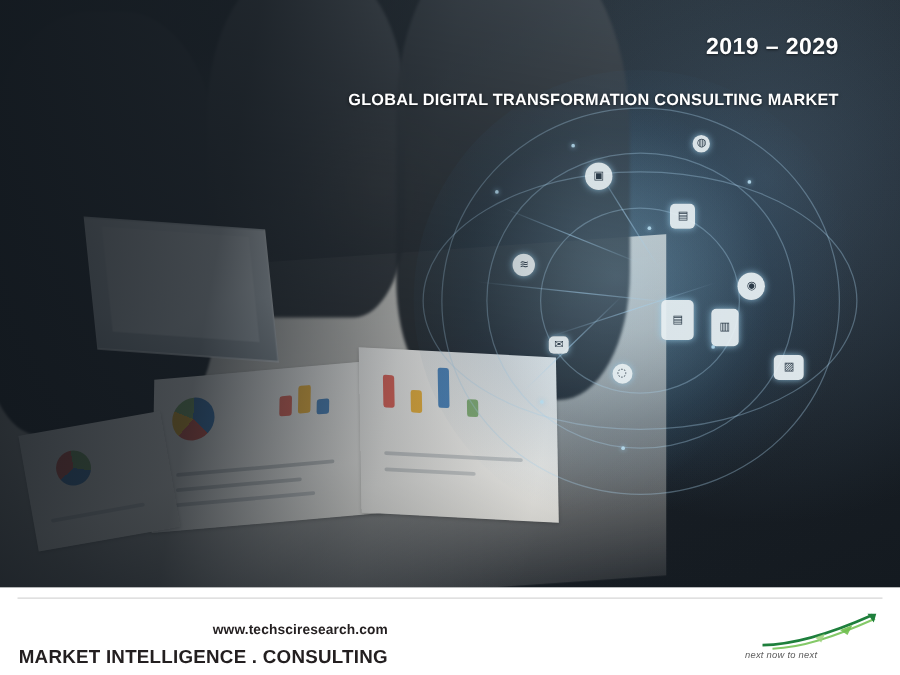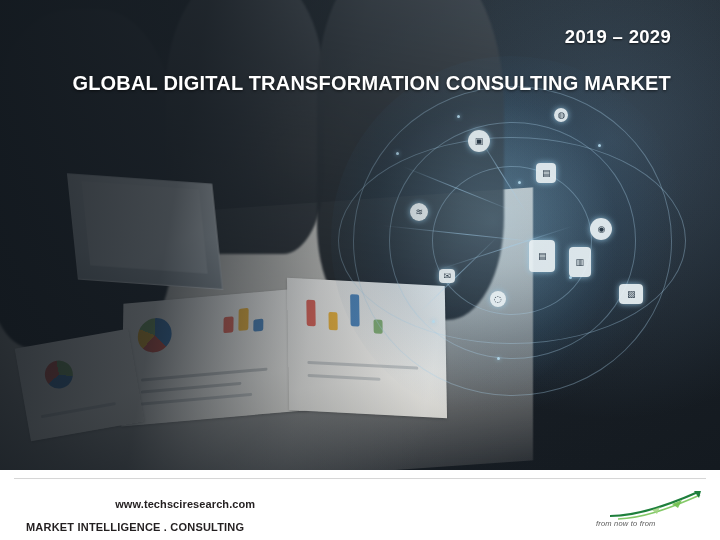--- a/index.html
+++ b/index.html
@@ -191,21 +191,21 @@
     color: #ffffff;
   }
   .t-years {
     font-size: 18.5px;
     font-weight: bold;
     letter-spacing: .3px;
     margin: 0 0 24px 0;
     text-shadow: 0 1px 2px rgba(0,0,0,.6);
   }
   .t-main {
-    font-size: 20px;
+    font-size: 13px;
     font-weight: bold;
     letter-spacing: .2px;
     margin: 0 0 28px 0;
     text-shadow: 0 1px 3px rgba(0,0,0,.6);
   }
   .t-sub {
     font-size: 11px;
     font-weight: normal;
     letter-spacing: 1.1px;
     margin: 0;
@@ -236,24 +236,24 @@
     top: 28px;
     color: #231f20;
   }
   .f-url {
     font-size: 11px;
     font-weight: bold;
     letter-spacing: .1px;
     margin: 0 0 7px 0;
   }
   .f-tag {
-    font-size: 11px;
+    font-size: 15px;
     font-weight: bold;
     letter-spacing: .2px;
-    margin: 11px;
+    margin: 0;
   }
 
   
   .logo {
     position: absolute;
     right: 16px;
     top: 20px;
     width: 170px;
     height: 44px;
   }
@@ -387,17 +387,17 @@
     </div>
 
     <div class="logo">
       <svg class="logo-swoosh" viewBox="0 0 94 30">
         <path d="M2 26 C 26 26, 54 18, 90 2" fill="none" stroke="#1e7f3c" stroke-width="2.2"></path>
         <path d="M10 29 C 34 28, 58 20, 92 5" fill="none" stroke="#6fbf4e" stroke-width="1.6" opacity=".85"></path>
         <path d="M86 1 L93 1 L91 8 Z" fill="#1e7f3c"></path>
         <path d="M64 14 L74 10 L70 18 Z" fill="#6fbf4e" opacity=".9"></path>
         <path d="M44 20 L52 17 L49 24 Z" fill="#9fd27f" opacity=".85"></path>
       </svg>
-      <div class="logo-tagline">from now to from</div>
+      <div class="logo-tagline">next now to next</div>
     </div>
   </div>
 
 </div>
 
 </body></html>

